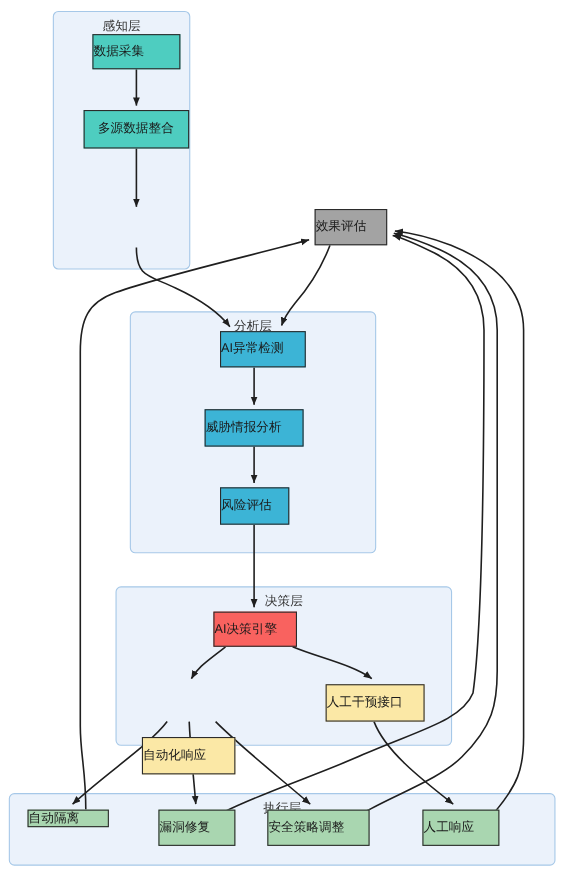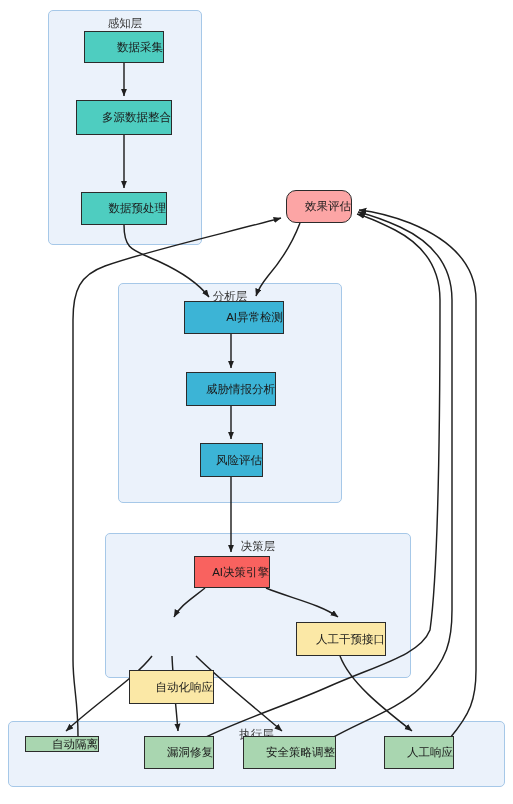--- a/index.html
+++ b/index.html
@@ -37,40 +37,40 @@
     font-size: 11.5px;
     color: #333333;
     white-space: nowrap;
   }
   .node {
     position: absolute;
     box-sizing: border-box;
     border: 1.3px solid #2b2b2b;
     display: flex;
     align-items: center;
-    justify-content: flex-end;
+    justify-content: flex-start;
     font-size: 11.5px;
     color: #1a1a1a;
     text-align: center;
     line-height: 1.1;
     white-space: nowrap;
   }
   .n-teal    { background: #4ecdc0; }
   .n-blue    { background: #3cb4d6; }
-  .n-pink    { background: #fca5a5; border-radius: 10px; }
+  .n-pink    { background: #a3a3a3; }
   .n-red     { background: #f9625f; }
   .n-yellow  { background: #fbe8a6; }
   .n-green   { background: #a9d6b0; }
 </style>
 </head>
 <body>
 
 <div id="canvas">
 
-  <div class="cluster" style="left:48px; top:10px; width:154px; height:235px;">
+  <div class="cluster" style="left:48px; top:10px; width:125px; height:235px;">
     <div class="cluster-label">感知层</div>
   </div>
 
 
   <div class="cluster" style="left:118px; top:283px; width:224px; height:220px;">
     <div class="cluster-label">分析层</div>
   </div>
 
   <div class="cluster" style="left:105px; top:533px; width:306px; height:145px;">
     <div class="cluster-label">决策层</div>
@@ -128,33 +128,30 @@
 
       <path d="M300,223 C292,244 280,262 268,276
                                                     C260,286 258,290 256,296"></path>
     </g>
   </svg>
 
   <div class="node n-teal" style="left:84px; top:31px; width:80px; height:32px;">
     <span>数据采集</span>
   </div>
 
-  <div class="node n-teal" style="left:76px; top:100px; width:96px; height:35px;">
+  <div class="node n-teal" style="left:76px; top:100px; width:96px; height:35px;padding-left:12px;">
     <span>多源数据整合</span>
   </div>
 
-  <div class="node n-teal" style="left:81px; top:192px; width:86px; height:33px;">
-    <span>数据预处理</span>
-  </div>
 
   <div class="node n-pink" style="left:286px; top:190px; width:66px; height:33px;">
     <span>效果评估</span>
   </div>
 
-  <div class="node n-blue" style="left:184px; top:301px; width:100px; height:33px;">
+  <div class="node n-blue" style="left:200px; top:301px; width:78px; height:33px;">
     <span>AI异常检测</span>
   </div>
 
   <div class="node n-blue" style="left:186px; top:372px; width:90px; height:34px;">
     <span>威胁情报分析</span>
   </div>
 
   <div class="node n-red" style="left:194px; top:556px; width:76px; height:32px;">
     <span>AI决策引擎</span>
   </div>
@@ -168,21 +165,21 @@
   </div>
 
   <div class="node n-yellow" style="left:296px; top:622px; width:90px; height:34px;">
     <span>人工干预接口</span>
   </div>
 
   <div class="node n-green" style="left:25px; top:736px; width:74px; height:16px;">
     <span>自动隔离</span>
   </div>
 
-  <div class="node n-green" style="left:144px; top:736px; width:70px; height:33px;padding-left:44px;">
+  <div class="node n-green" style="left:144px; top:736px; width:70px; height:33px;">
     <span>漏洞修复</span>
   </div>
 
   <div class="node n-green" style="left:243px; top:736px; width:93px; height:33px;">
     <span>安全策略调整</span>
   </div>
 
   <div class="node n-green" style="left:384px; top:736px; width:70px; height:33px;">
     <span>人工响应</span>
   </div>

